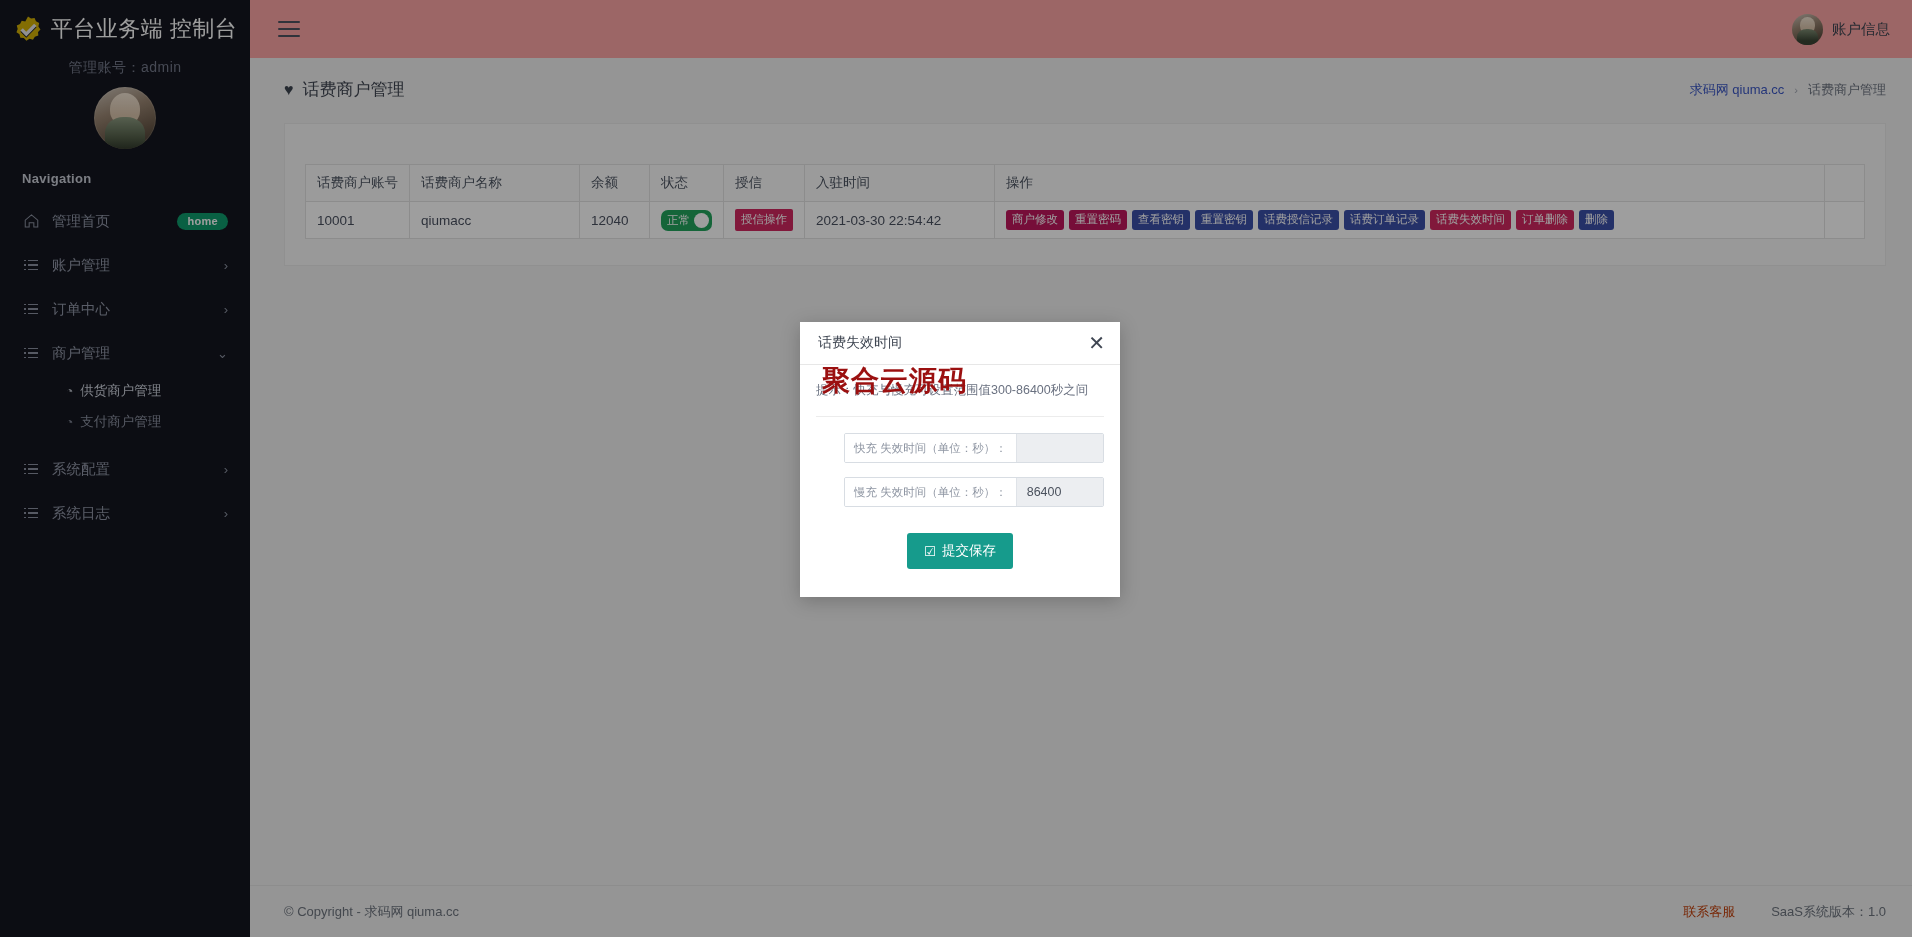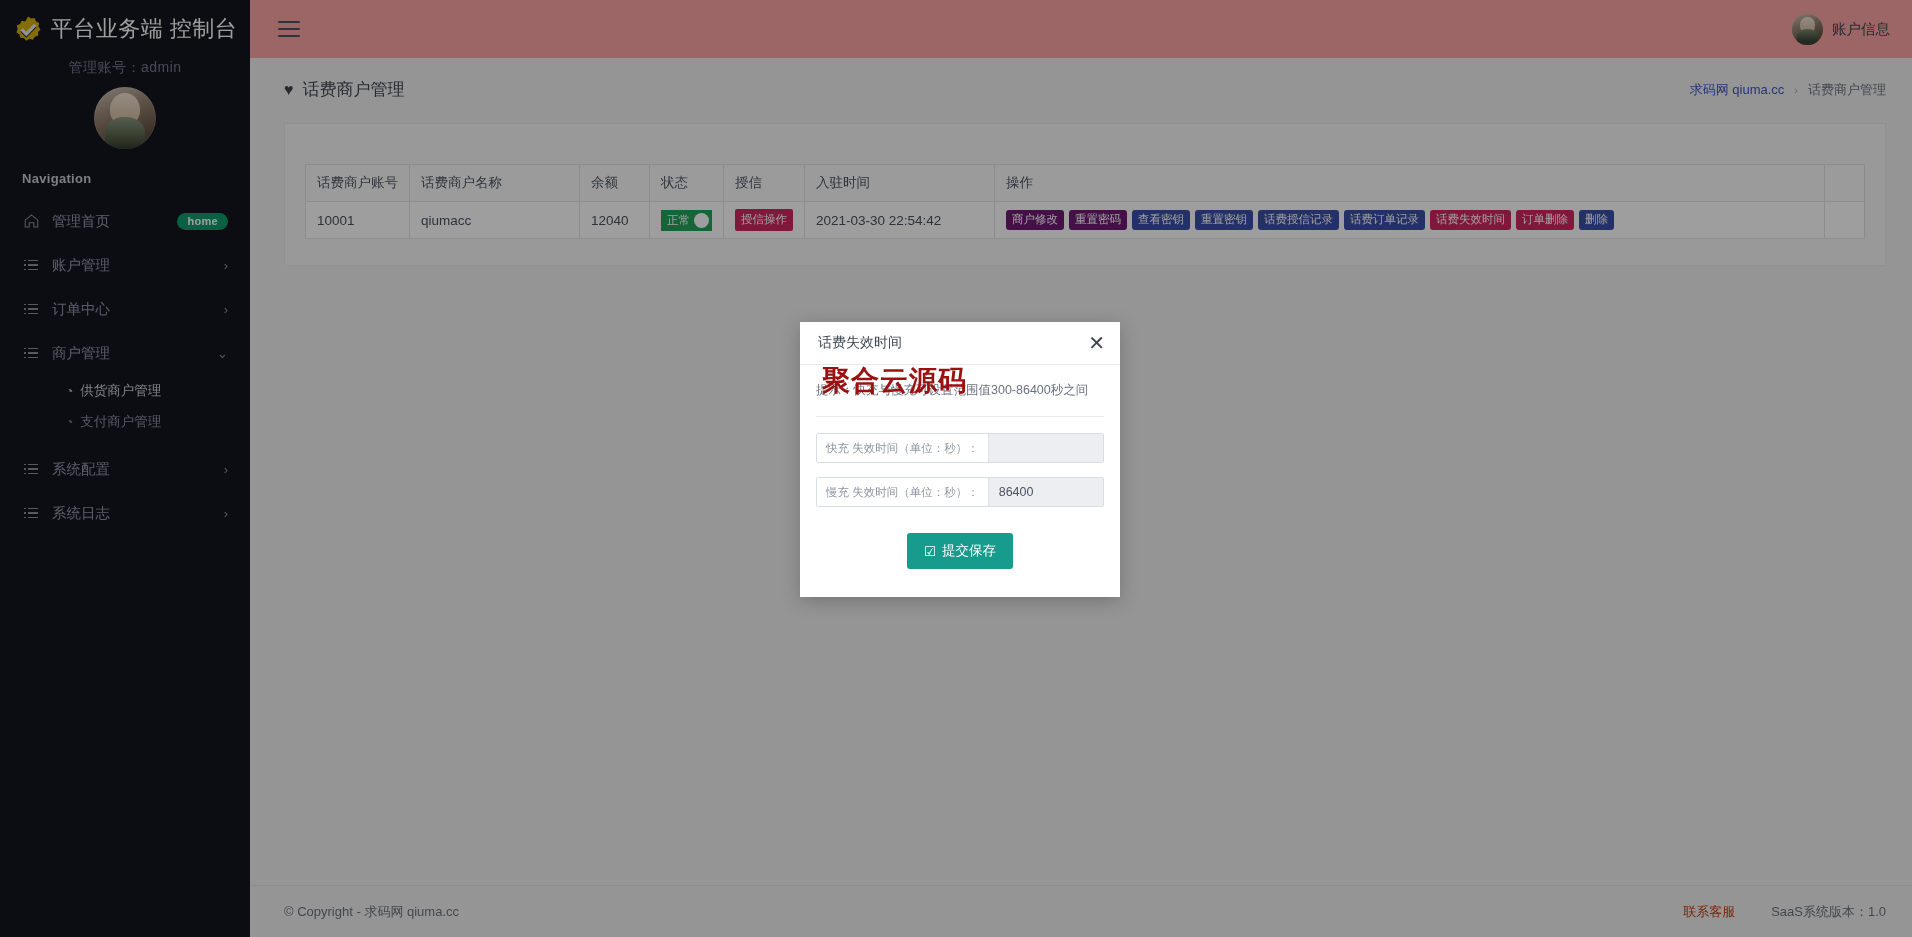--- a/index.html
+++ b/index.html
@@ -178,35 +178,35 @@
   .col-acct { width: 95px; }
   .col-name { width: 170px; }
   .col-bal  { width: 70px; }
   .col-state{ width: 68px; }
   .col-credit{width: 78px; }
   .col-time { width: 190px; }
   .col-last { width: 40px; }
 
   .switch-on {
     display: inline-flex; align-items: center; gap: 4px;
-    background: #22a45d; border-radius: 0; height: 21px;
+    background: #22a45d; border-radius: 7px; height: 21px;
     padding: 0 3px 0 6px; color: #fff; font-size: 11.5px;
   }
   .switch-on .knob { width: 15px; height: 15px; border-radius: 50%; background: #fff; }
   .tag-credit {
     display: inline-block; background: #d0275f; color: #fff;
     font-size: 11.5px; border-radius: 2px; padding: 3px 6px 4px;
   }
   .ops { display: flex; gap: 5px; flex-wrap: nowrap; }
   .op {
     display: inline-block; color: #fff; font-size: 11.5px;
     padding: 4px 6px 5px; border-radius: 3px; cursor: pointer; white-space: nowrap;
     line-height: 1;
   }
-  .op-teal { background: #701a75; }
+  .op-teal { background: #be185d; }
   .op-blue { background: #3b4fa8; }
   .op-pink { background: #d0275f; }
 
   
   .footer {
     margin-top: auto; height: 52px; background: #f0f0f0;
     border-top: 1px solid #e4e4e4;
     display: flex; align-items: center; justify-content: space-between;
     padding: 0 26px 0 34px; font-size: 13px; color: #6e757f;
   }
@@ -230,21 +230,21 @@
   .modal-title { font-size: 14px; color: #3f4652; }
   .modal-close {
     font-size: 20px; color: #3f4652; cursor: pointer; line-height: 1;
     font-weight: 300;
   }
   .modal-body { padding: 17px 16px 0; }
   .hint { font-size: 12.5px; color: #6a7180; }
   .hr { height: 1px; background: #ececec; margin: 17px 0 16px; }
   .field {
     display: flex; align-items: stretch; height: 30px; margin-bottom: 14px;
-    border: 1px solid #d8dde3; border-radius: 2px; overflow: hidden;
+    border: 1px solid #d8dde3; border-radius: 2px; overflow: hidden; margin-left: 28px;
   }
   .field .lab {
     flex: 0 0 auto; display:flex; align-items:center;
     background: #fff; color: #8f96a3; font-size: 11.5px; padding: 0 9px;
     white-space: nowrap; border-right: 1px solid #dfe3e8;
   }
   .field .val {
     flex: 1 1 auto; display:flex; align-items:center;
     background: #eceef1; color: #4b525e; font-size: 12.5px; padding: 0 10px;
   }

